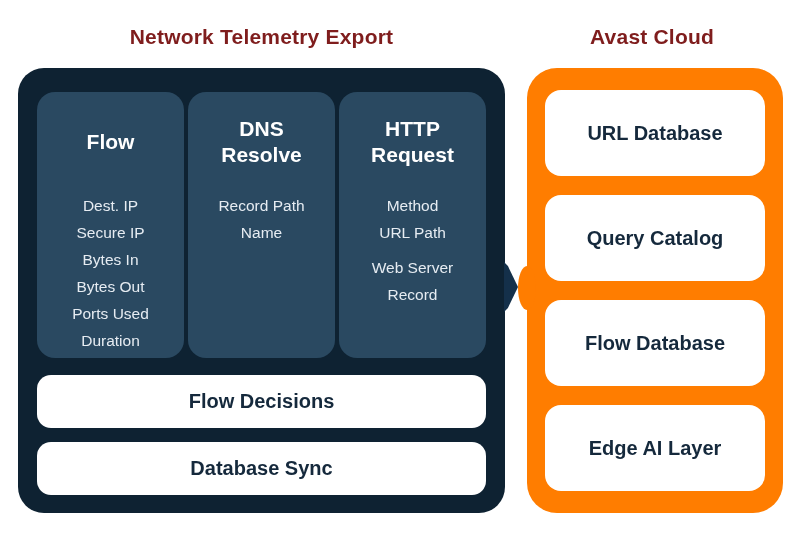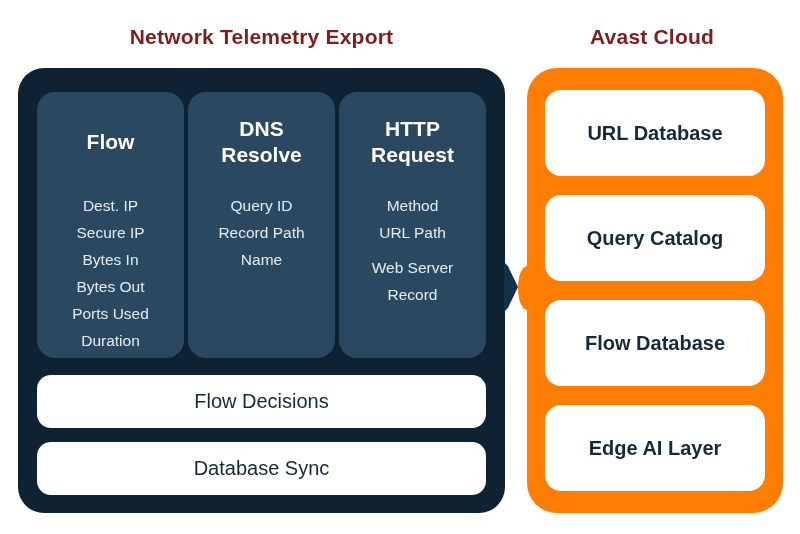--- a/index.html
+++ b/index.html
@@ -42,21 +42,21 @@
   }
   .card-items{width:100%;box-sizing:border-box;padding:0 10px;}
   .card-items .item{
     font-size:15.5px;line-height:27px;color:#E6ECF2;text-align:center;
   }
   .card:nth-child(3) .card-items .item:nth-child(3){margin-top:8px;}
 
   .bar{
     margin:0 19px;height:53px;background:#ffffff;border-radius:14px;
     display:flex;align-items:center;justify-content:center;
-    font-size:20px;font-weight:normal;color:#15293C;
+    font-size:20px;font-weight:bold;color:#15293C;
   }
   .bar.first{margin-top:17px;}
   .bar.second{margin-top:14px;}
 
   
   .cloud{
     position:absolute;left:527px;top:68px;width:256px;height:445px;
     background:#FF7D00;border-radius:30px;box-sizing:border-box;
     padding:22px 18px;display:flex;flex-direction:column;gap:19px;
   }
@@ -93,21 +93,20 @@
           <div class="item">Ports Used</div>
           <div class="item">Duration</div>
         </div>
       </div>
 
       <div class="card">
         <div class="card-title">
           <span>DNS Resolve</span>
         </div>
         <div class="card-items">
-          <div class="item">Query ID</div>
           <div class="item">Record Path</div>
           <div class="item">Name</div>
         </div>
       </div>
 
       <div class="card">
         <div class="card-title">
           <span>HTTP Request</span>
         </div>
         <div class="card-items">

